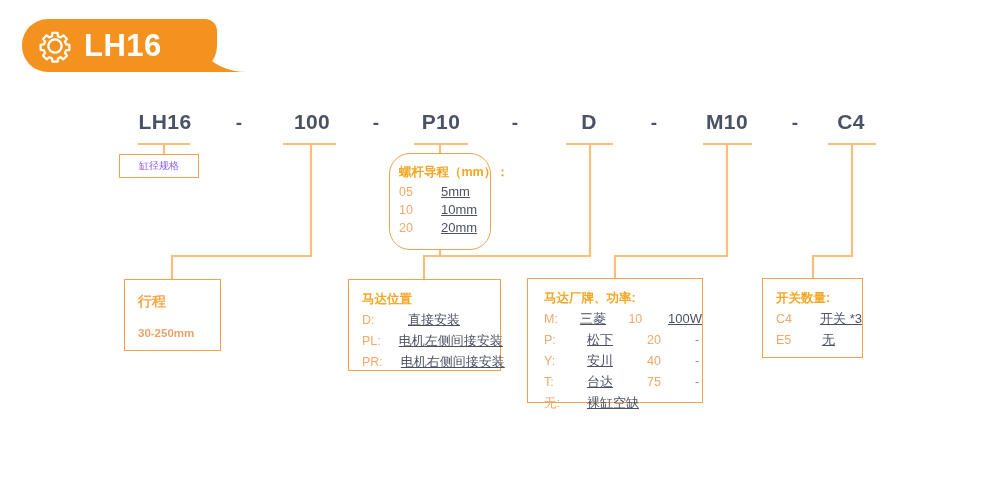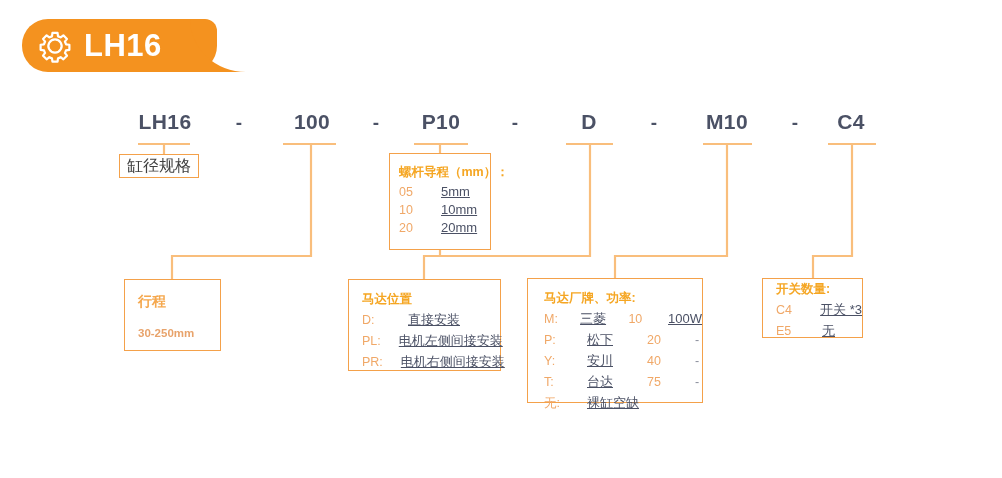--- a/index.html
+++ b/index.html
@@ -156,31 +156,32 @@
     left: 119px;
     top: 154px;
     width: 80px;
     height: 24px;
     display: flex;
     align-items: center;
     justify-content: center;
   }
   #box-bore .box-title {
     font-weight: normal;
-    font-size: 16px;
-    color: #404040;
+    font-size: 10px;
+    color: #8b5cf6;
   }
 
   
   #box-lead {
     left: 389px;
     top: 153px;
     width: 102px;
     height: 97px;
     padding: 10px 0 0 9px;
+    border-radius: 21px;
   }
 
   
   #box-stroke {
     left: 124px;
     top: 279px;
     width: 97px;
     height: 72px;
     padding: 13px 12px 0 13px;
     font-weight: bold;
@@ -216,22 +217,22 @@
   #box-brand .c1 { width: 25px; display: inline-block; }
   #box-brand .c2 { width: 42px; display: inline-block; }
   #box-brand .c3 { width: 30px; display: inline-block; }
   #box-brand .c4 { display: inline-block; }
 
   
   #box-switch {
     left: 762px;
     top: 278px;
     width: 101px;
-    height: 60px;
-    padding: 2px 0 0 13px;
+    height: 80px;
+    padding: 11px 0 0 13px;
   }
   #box-switch .k { width: 28px; display: inline-block; }
 </style>
 </head>
 <body>
 
 <div class="canvas">
 
   <div class="badge">
     <div class="badge-body"></div>

